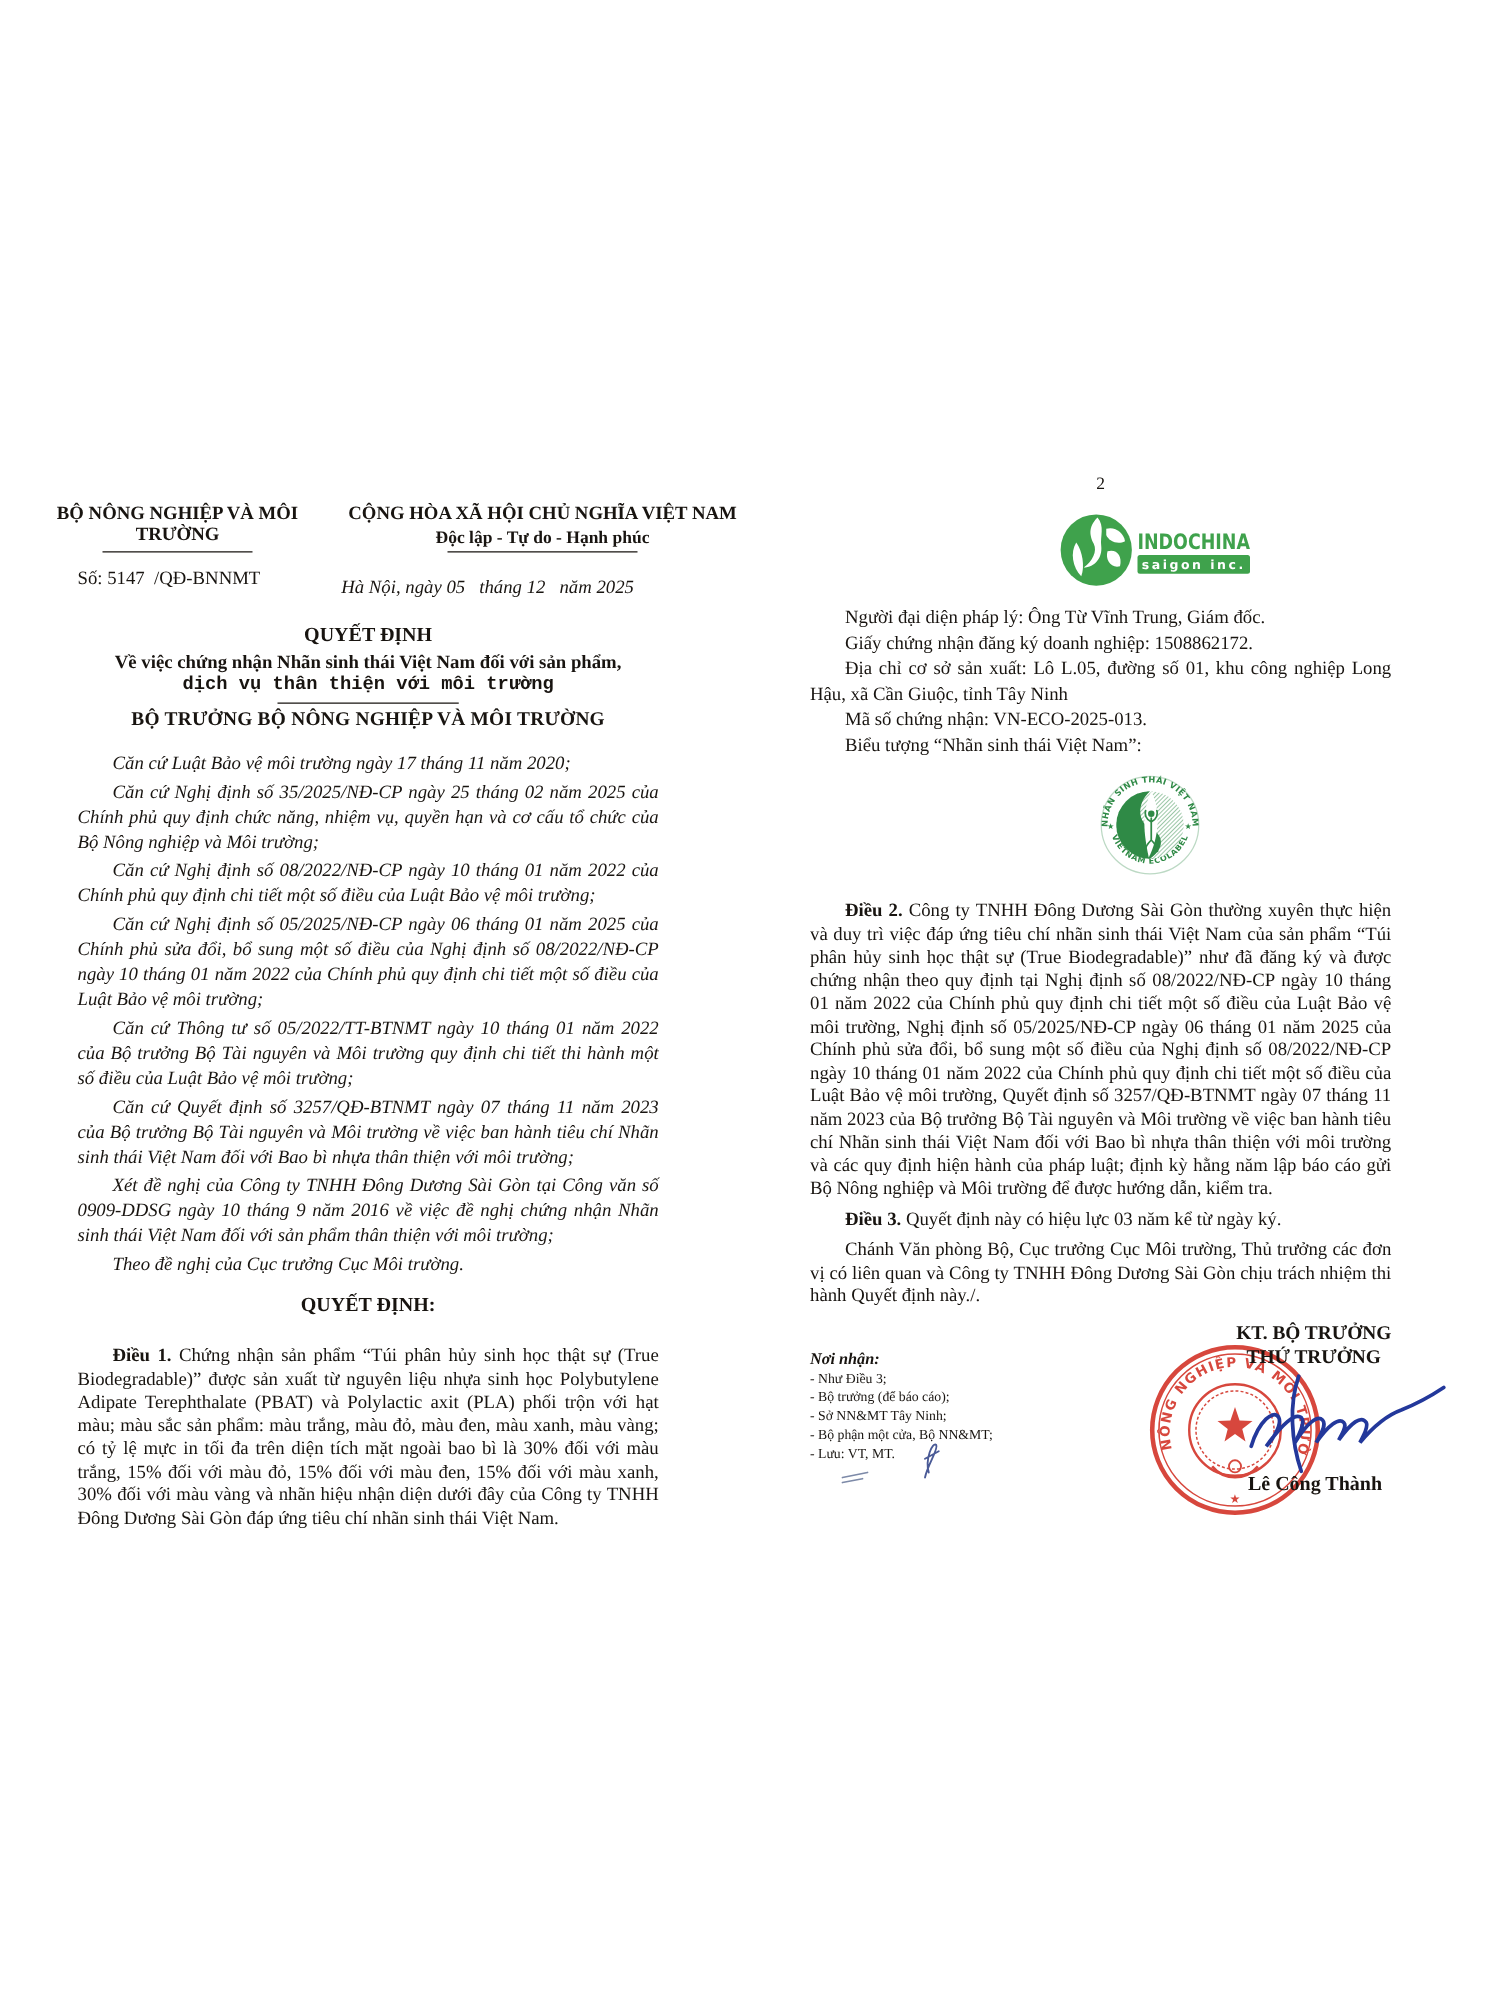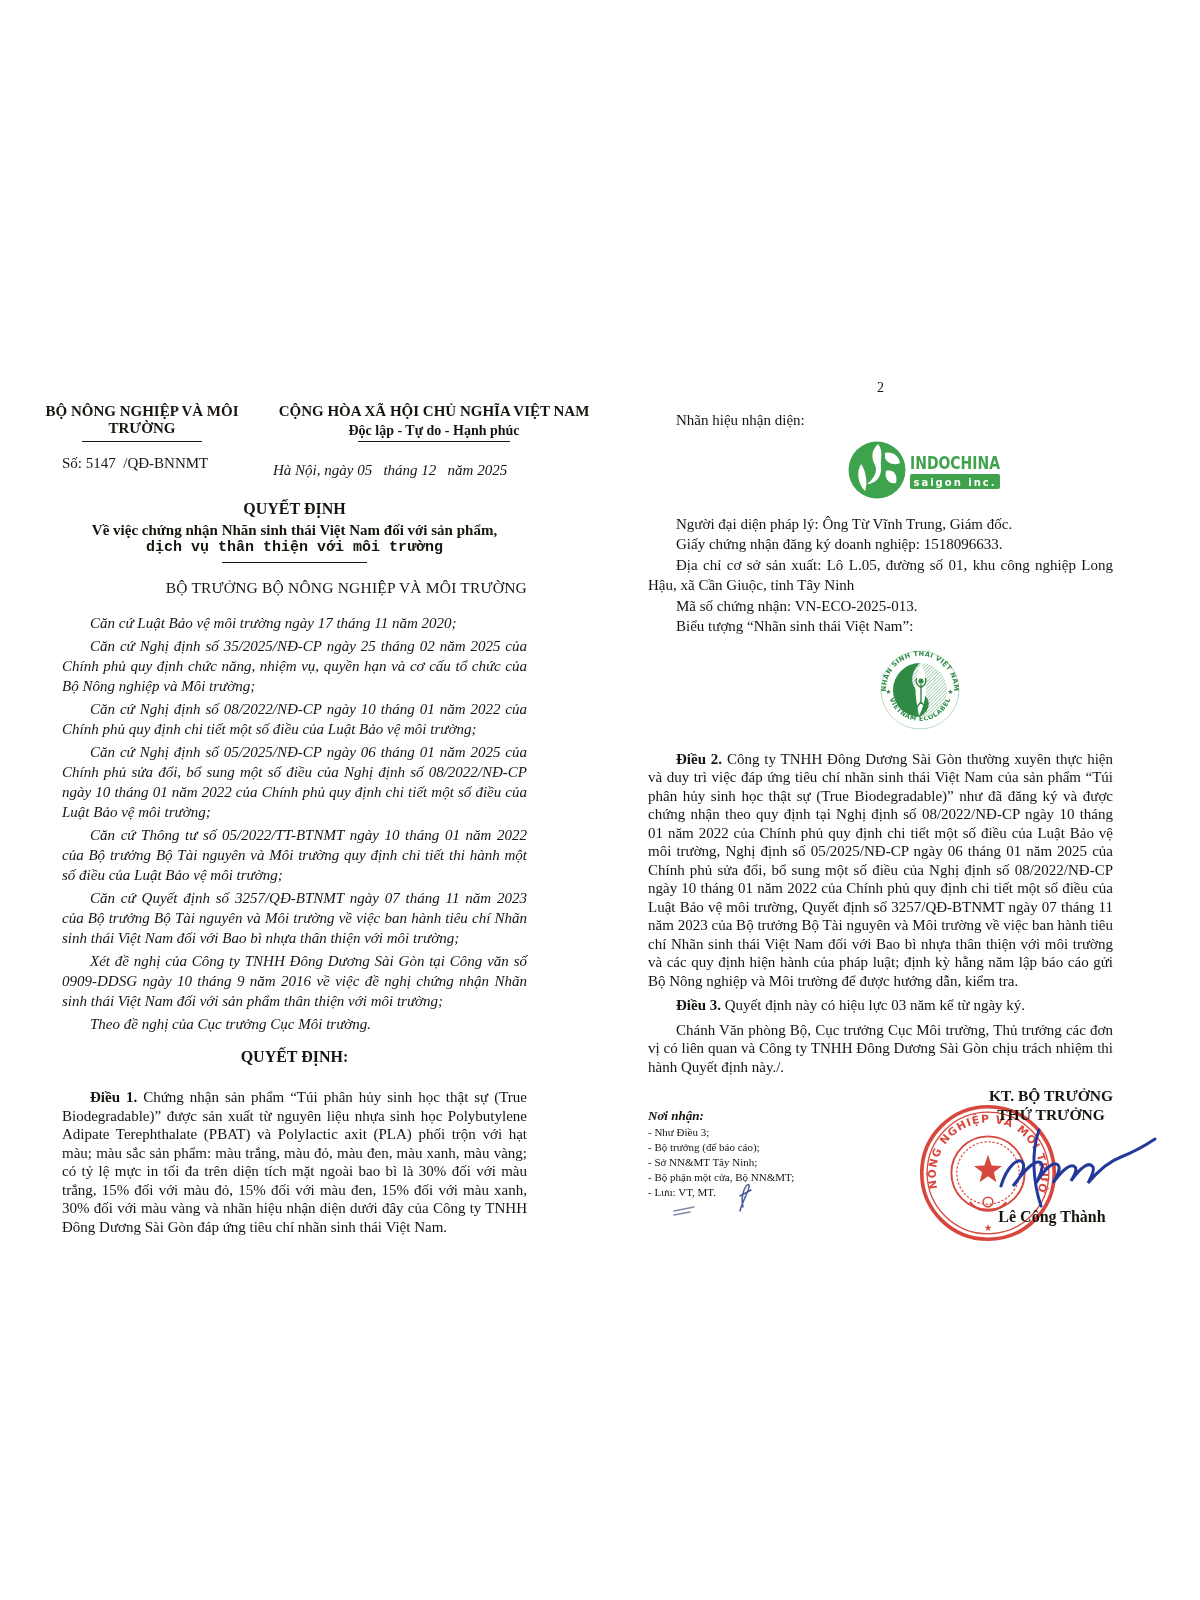--- a/index.html
+++ b/index.html
@@ -23,21 +23,21 @@
   .doc-no{font-size:15px;text-align:left;padding-left:48px;margin-top:13px;white-space:pre;}
   .nat1{font-weight:bold;font-size:15px;white-space:nowrap;}
   .nat2{font-weight:bold;font-size:14px;margin-top:3px;}
   .place-date{font-style:italic;font-size:15px;text-align:left;padding-left:3px;margin-top:20px;white-space:pre;}
 
   
   .title-block{margin:20px 71px 0 48px;text-align:center;}
   .title-main{font-weight:bold;font-size:16px;line-height:19px;}
   .title-sub{font-weight:bold;font-size:15px;line-height:18px;margin-top:3px;}
   .rule-subject{width:145px;margin-top:5px;border-bottom:1.5px solid #181410;}
-  .authority{font-weight:normal;font-size:15.5px;margin-top:16px;letter-spacing:.2px;text-align:right;}
+  .authority{font-weight:bold;font-size:15.5px;margin-top:4px;letter-spacing:.2px;}
 
   
   .body-col{margin:16px 71px 0 48px;}
   p.recital{
     font-style:italic;font-size:15px;line-height:20px;margin:0 0 3px 0;
     text-align:justify;text-indent:28px;
   }
   .decision-heading{font-weight:bold;font-size:16px;text-align:center;margin:14px 0 0 0;}
   p.article{
     font-size:15px;line-height:18.5px;margin:22px 0 0 0;
@@ -108,38 +108,37 @@
     <div class="decision-heading">QUYẾT ĐỊNH:</div>
 
     <p class="article"><span class="lbl">Điều 1.</span> <span>Chứng nhận sản phẩm “Túi phân hủy sinh học thật sự (True Biodegradable)” được sản xuất từ nguyên liệu nhựa sinh học Polybutylene Adipate Terephthalate (PBAT) và Polylactic axit (PLA) phối trộn với hạt màu; màu sắc sản phẩm: màu trắng, màu đỏ, màu đen, màu xanh, màu vàng; có tỷ lệ mực in tối đa trên diện tích mặt ngoài bao bì là 30% đối với màu trắng, 15% đối với màu đỏ, 15% đối với màu đen, 15% đối với màu xanh, 30% đối với màu vàng và nhãn hiệu nhận diện dưới đây của Công ty TNHH Đông Dương Sài Gòn đáp ứng tiêu chí nhãn sinh thái Việt Nam.</span></p>
   </div>
 </div>
 
 <div class="page" id="p2">
 
   <div class="pagenum">2</div>
 
-  <p class="p2line p2first">Nhãn hiệu nhận diện:</p>
 
   <div class="logo-wrap">
     <svg width="156" height="60" viewBox="0 0 156 60">
       <circle cx="30" cy="30" r="28.5" fill="#3fa24c"></circle>
       <path d="M31,4 C23,12 25,19 28,25 C31,31 27,39 20,44 C29,44 35,36 34,27 C33,19 37,11 31,4 Z" fill="#ffffff"></path>
       <path d="M14,24 C9,32 11,44 18,51 C21,43 19,31 14,24 Z" fill="#ffffff"></path>
       <path d="M38,13 C45,11 52,16 53,23 C47,26 40,23 38,18 Z" fill="#ffffff"></path>
       <path d="M39,31 C46,29 51,34 49,43 C42,45 37,38 39,31 Z" fill="#ffffff"></path>
       <text x="63" y="29" font-family="DejaVu Sans, sans-serif" font-weight="bold" font-size="17" fill="#3fa24c" textLength="90" lengthAdjust="spacingAndGlyphs">INDOCHINA</text>
       <rect x="63" y="34" width="90" height="15" rx="2" fill="#3fa24c"></rect>
       <text x="108" y="45.5" text-anchor="middle" font-family="DejaVu Sans, sans-serif" font-weight="bold" font-size="10" letter-spacing="2" fill="#ffffff">saigon inc.</text>
     </svg>
   </div>
 
   <div style="margin-top:14px;">
     <p class="p2line">Người đại diện pháp lý: Ông Từ Vĩnh Trung, Giám đốc.</p>
-    <p class="p2line">Giấy chứng nhận đăng ký doanh nghiệp: 1518096633.</p>
+    <p class="p2line">Giấy chứng nhận đăng ký doanh nghiệp: 1508862172.</p>
     <p class="p2line">Địa chỉ cơ sở sản xuất: Lô L.05, đường số 01, khu công nghiệp Long Hậu, xã Cần Giuộc, tỉnh Tây Ninh</p>
     <p class="p2line">Mã số chứng nhận: VN-ECO-2025-013.</p>
     <p class="p2line">Biểu tượng “Nhãn sinh thái Việt Nam”:</p>
   </div>
 
   <div class="ecolabel-wrap">
     <svg width="80" height="80" viewBox="0 0 80 80">
       <defs>
         <pattern id="ecoHatch" width="2.4" height="2.4" patternUnits="userSpaceOnUse" patternTransform="rotate(45)">
           <rect width="2.4" height="2.4" fill="#ffffff"></rect>

